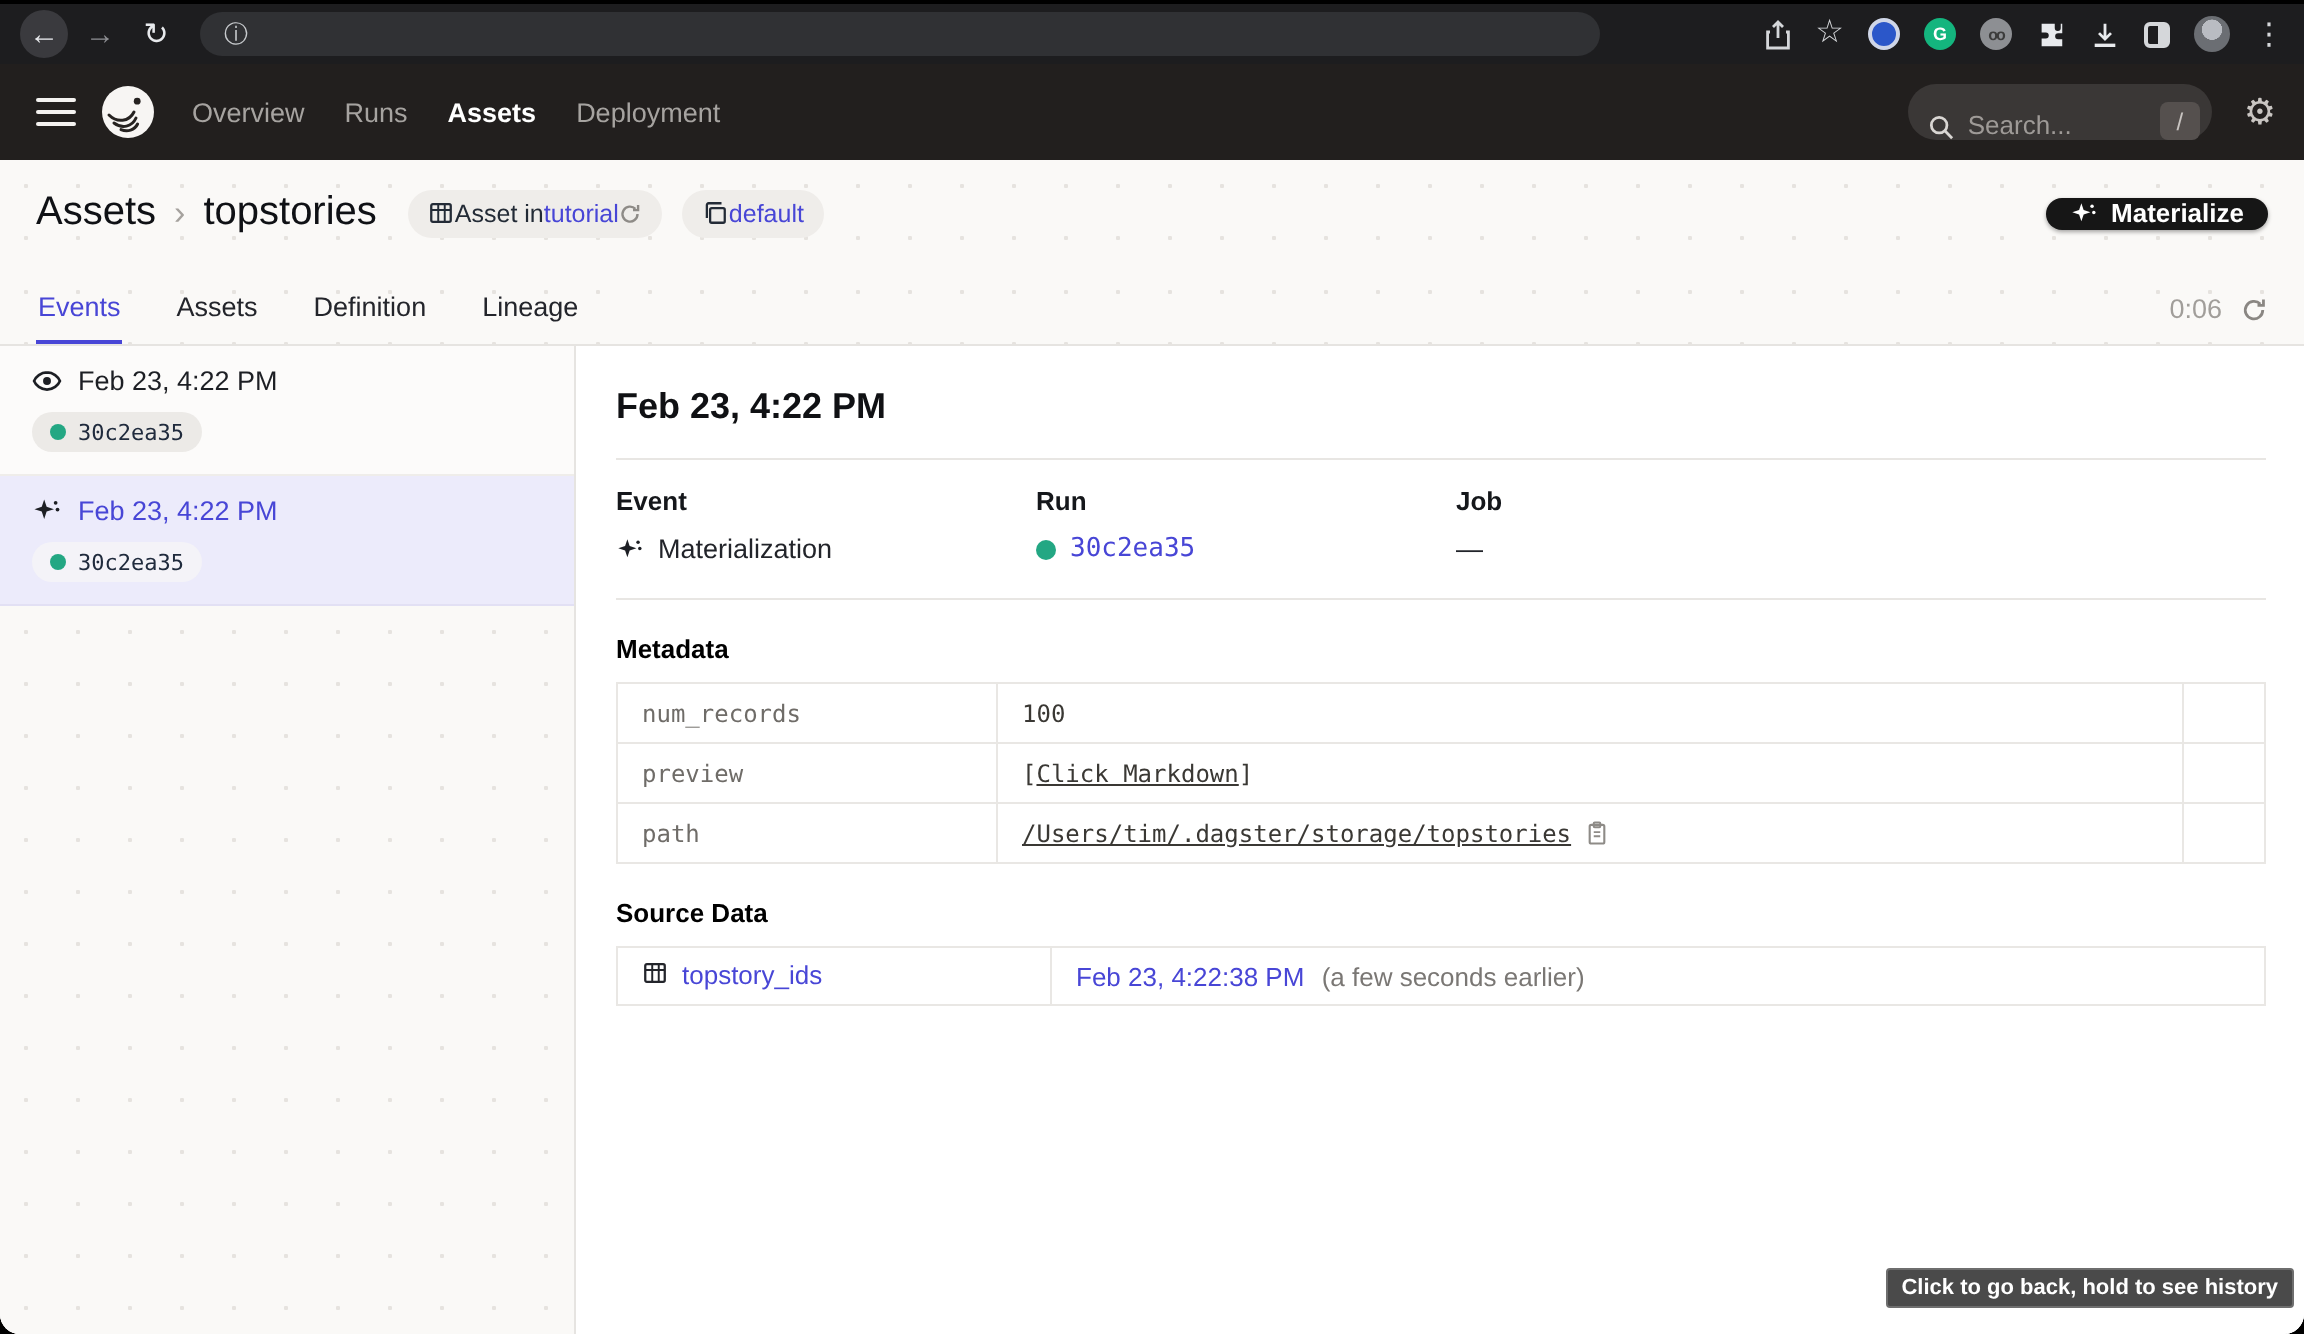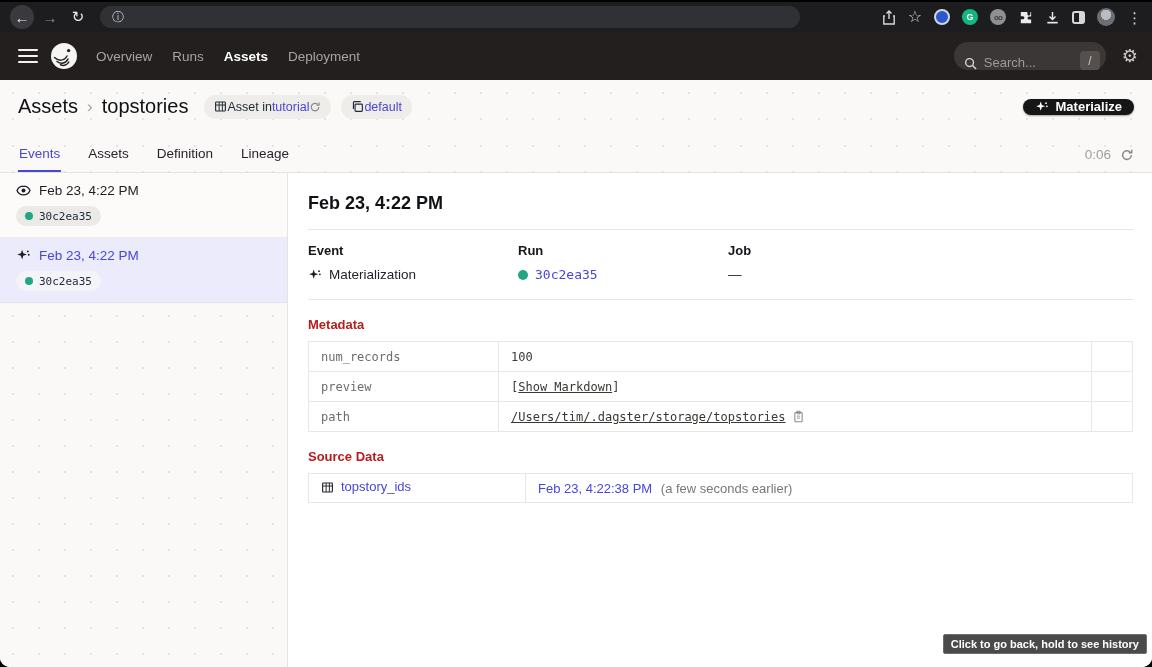--- a/index.html
+++ b/index.html
@@ -91,31 +91,31 @@
   .main { flex:1; padding:18px 19px 0 20px; background:#fff; }
   .main h1 { font-size:18px; font-weight:700; color:#101114; margin:2px 0 15px; }
   .divider { border-top:1px solid #E8E6E3; }
   .meta-cols { display:flex; padding:13px 0 17px; }
   .mcol { width:210px; }
   .mcol .lab { font-size:13px; font-weight:700; color:#15171B; margin-bottom:9px; }
   .mcol .val { font-size:13.5px; color:#22242A; display:flex; align-items:center; gap:7px; }
   .run-link { font-family:"DejaVu Sans Mono", monospace; font-size:13px; color:#4846D6;
               text-decoration:none; }
   .gdot10 { width:10px; height:10px; border-radius:50%; background:#23A783; }
-  .sec-title { font-size:13px; font-weight:700; color:#b91c1c; margin:17px 0 9px; }
+  .sec-title { font-size:13px; font-weight:700; color:#000000; margin:17px 0 9px; }
   table { border-collapse:collapse; width:100%; background:#fff; }
   .meta-table td { border:1px solid #E9E7E4; height:30px; padding:0 12px;
                    font-family:"DejaVu Sans Mono", monospace; font-size:12px; }
   .meta-table .k { width:190px; color:#6F6C68;margin-left:28px; }
   .meta-table .v { color:#3A3834; }
   .meta-table .x { width:41px; }
   .meta-table a { color:#3A3834; text-decoration:underline; }
   .src-table td { border:1px solid #E9E7E4; height:29px; padding:0 12px; font-size:13px; }
   .src-table .k { width:217px; }
-  .src-link { color:#4846D6; text-decoration:none; display:inline-flex; align-items:flex-end; gap:7px; }
+  .src-link { color:#4846D6; text-decoration:none; display:inline-flex; align-items:flex-start; gap:7px; }
   .src-time { color:#4846D6; text-decoration:none; }
   .src-note { color:#7A7774; margin-left:5px; }
   .clip { color:#8E8B87; margin-left:6px; vertical-align:-2px; }
 
   
   .back-tooltip { position:absolute; right:5px; bottom:13px; background:#4A4A4A;
                   border:1px solid #6E6E6E; color:#fff; font-size:11px; font-weight:700;
                   padding:3px 7px; border-radius:2px; white-space:nowrap; }
 </style>
 </head>
@@ -302,21 +302,21 @@
       <div class="sec-title">Metadata</div>
       <table class="meta-table">
         <tbody>
             <tr>
           <td class="k">num_records</td>
           <td class="v"><span>100</span></td>
           <td class="x"></td>
         </tr>
         <tr>
           <td class="k">preview</td>
-          <td class="v"><span>[</span><a href="#">Show Markdown</a><span>]</span></td>
+          <td class="v"><span>[</span><a href="#">Click Markdown</a><span>]</span></td>
           <td class="x"></td>
         </tr>
         <tr>
           <td class="k">path</td>
           <td class="v"><a href="#">/Users/tim/.dagster/storage/topstories</a><svg class="clip" width="13" height="13" viewBox="0 0 16 16">
                   <rect x="3.5" y="3" width="9" height="11.5" rx="1" fill="none" stroke="#8E8B87" stroke-width="1.3"></rect>
                   <rect x="6" y="1.5" width="4" height="3" rx="0.6" fill="none" stroke="#8E8B87" stroke-width="1.3"></rect>
                   <path d="M6 7.5h4M6 10h4" stroke="#8E8B87" stroke-width="1.1"></path>
                 </svg></td>
           <td class="x"></td>

